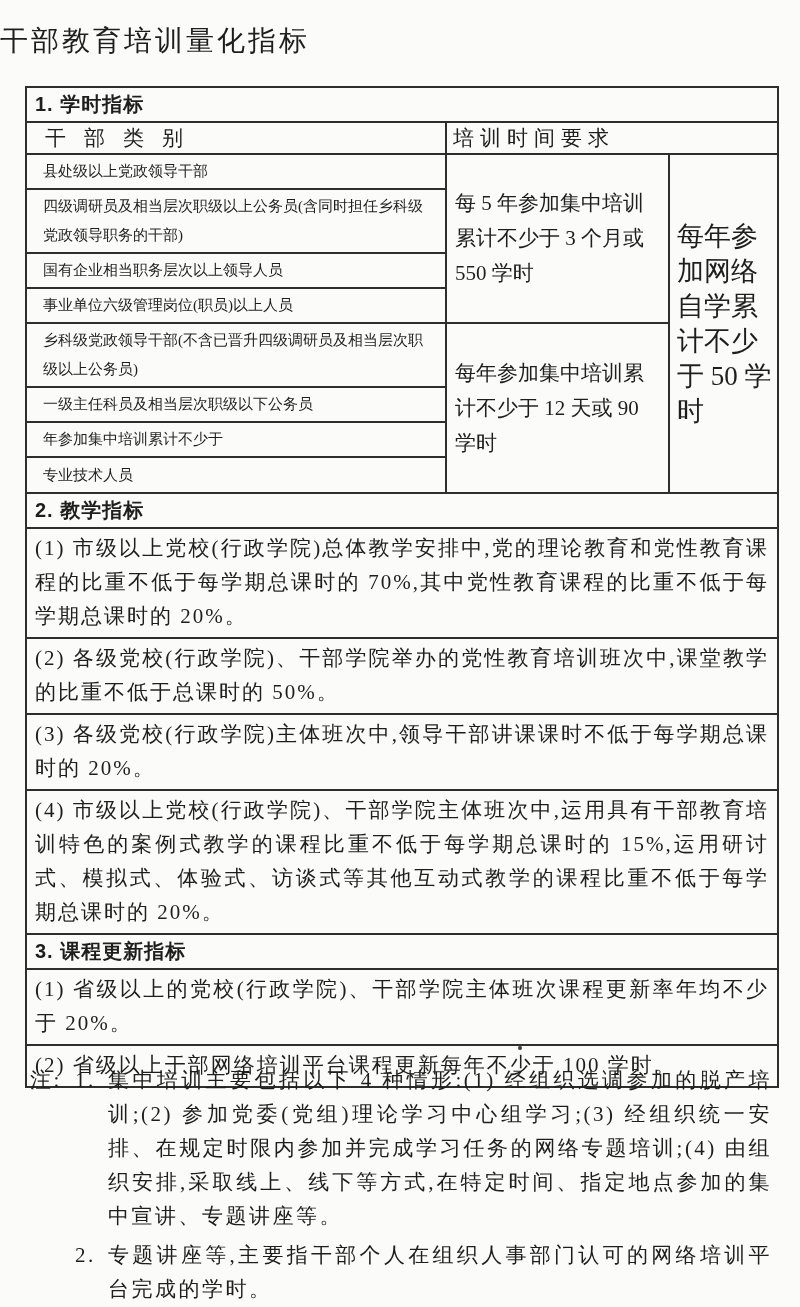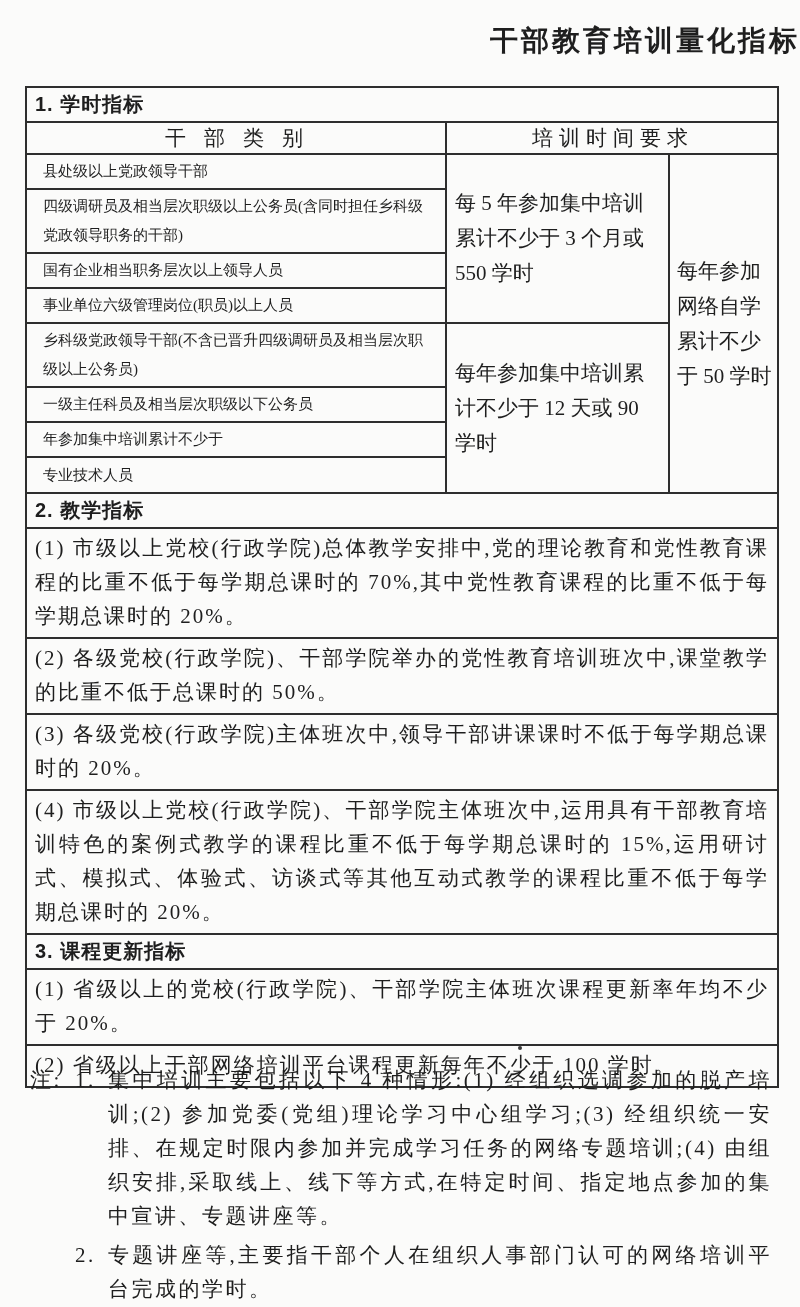--- a/index.html
+++ b/index.html
@@ -5,24 +5,24 @@
   * { margin: 0; padding: 0; box-sizing: border-box; }
   html, body {
     width: 800px;
     background: #fbfbfa;
     color: #1e1e1e;
     font-family: "Liberation Serif", serif;
   }
   body { position: relative; height: 1307px; overflow: hidden; }
 
   .doc-title {
-    text-align: right;
+    text-align: left;
     padding-top: 22px;
     font-family: "Liberation Sans", sans-serif;
-    font-weight: bold;
+    font-weight: normal;
     font-size: 28px;
     letter-spacing: 3px;
   }
 
   table.indicator-table {
     position: absolute;
     left: 25px;
     top: 86px;
     width: 752px;
     border-collapse: collapse;
@@ -36,21 +36,20 @@
 
   td.sec-hdr {
     font-family: "Liberation Sans", sans-serif;
     font-weight: bold;
     font-size: 20px;
     padding: 3px 8px;
     height: 31px;
     letter-spacing: 1px;
   }
   td.col-hdr {
-    text-align: center;
     font-size: 21px;
     height: 30px;
     padding: 1px 4px;
   }
   td.col-hdr.cadre-hdr { letter-spacing: 18px; padding-left: 18px; }
   td.col-hdr.time-hdr  { letter-spacing: 6px;  padding-left: 6px; border-radius: 13px; }
 
   td.cadre-cell {
     font-size: 15px;
     line-height: 29px;
@@ -59,21 +58,21 @@
   td.h-single { height: 34px; }
   td.h-single-last { height: 36px; }
 
   td.req-cell {
     font-size: 21px;
     line-height: 35px;
     padding: 4px 4px 4px 8px;
     vertical-align: middle;
   }
   td.online-cell {
-    font-size: 21px;
+    font-size: 27px;
     line-height: 35px;
     padding: 4px 3px 4px 7px;
     vertical-align: middle;
   }
 
   td.para-cell {
     font-size: 21px;
     line-height: 34px;
     letter-spacing: 2px;
     text-align: justify;

